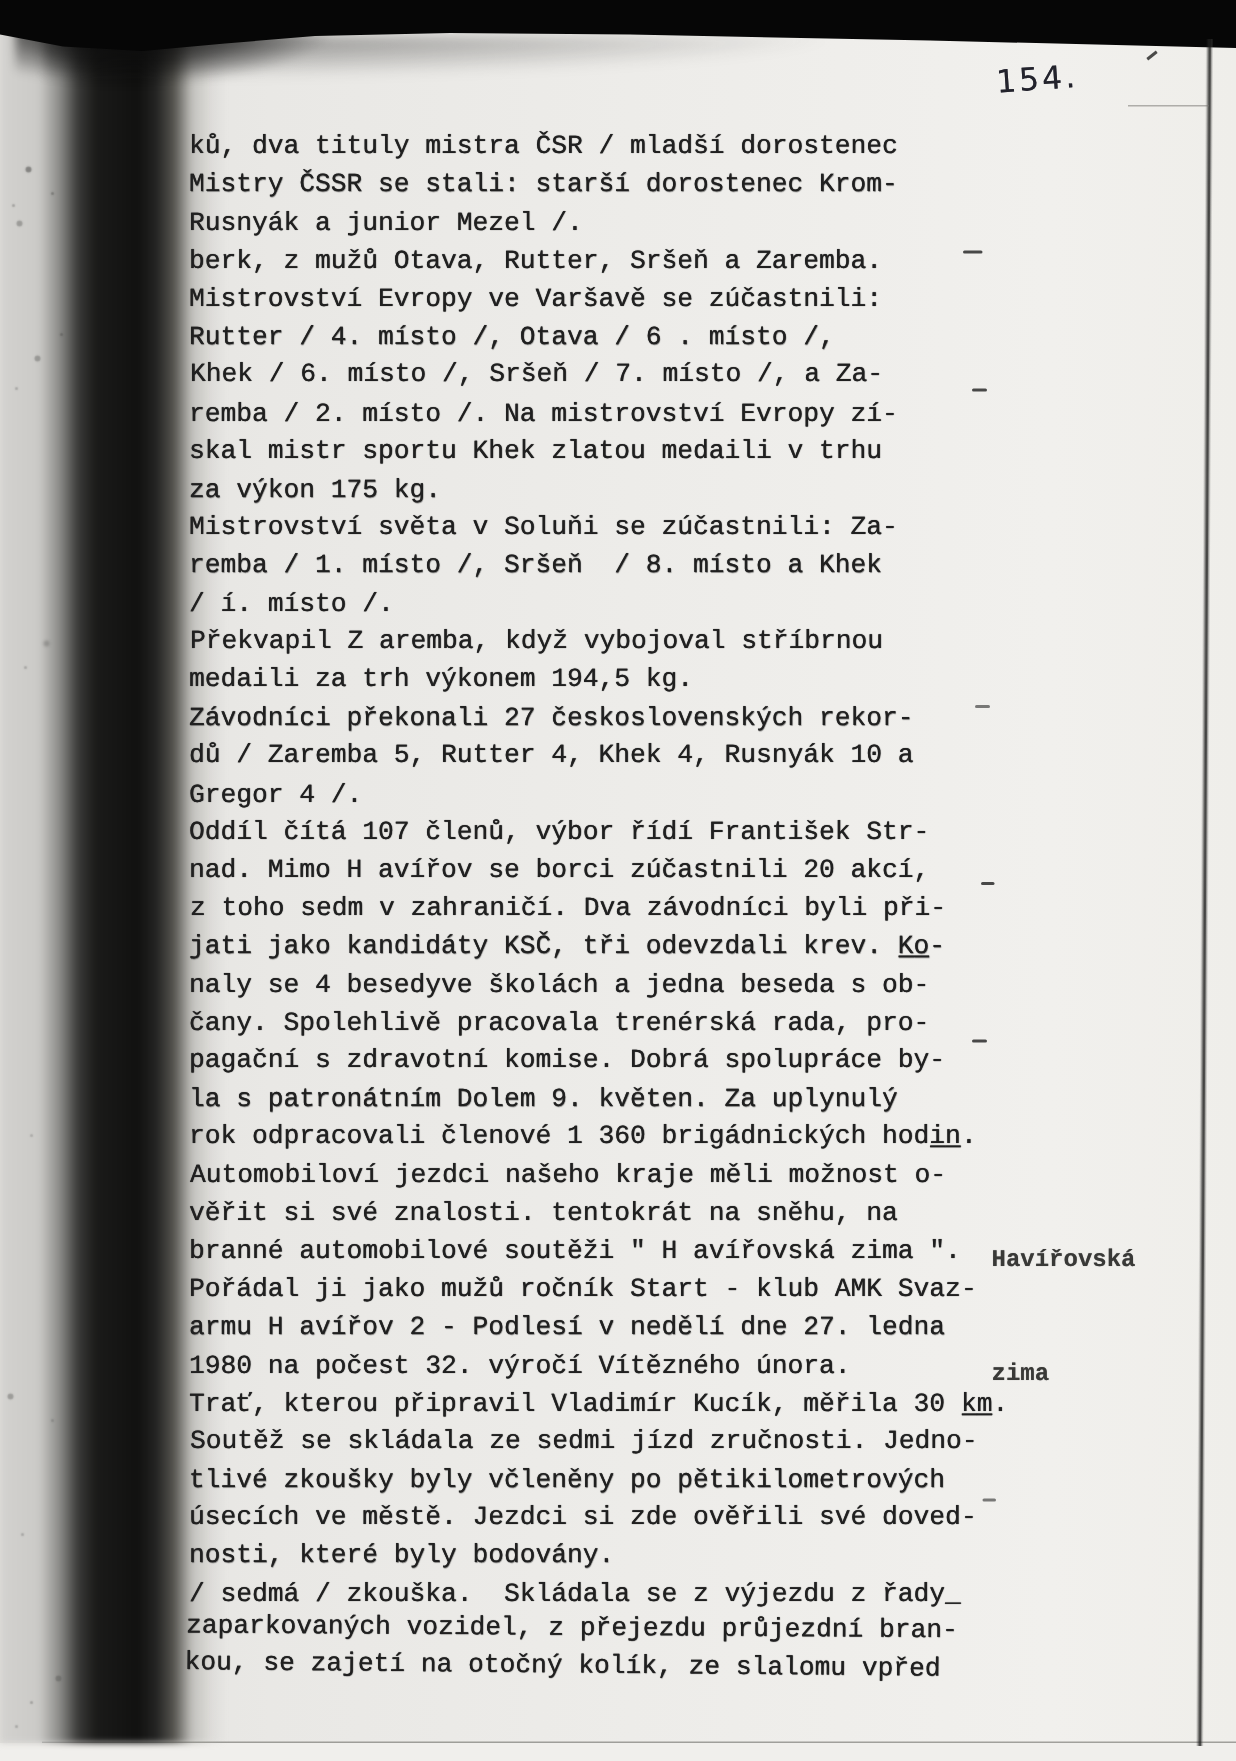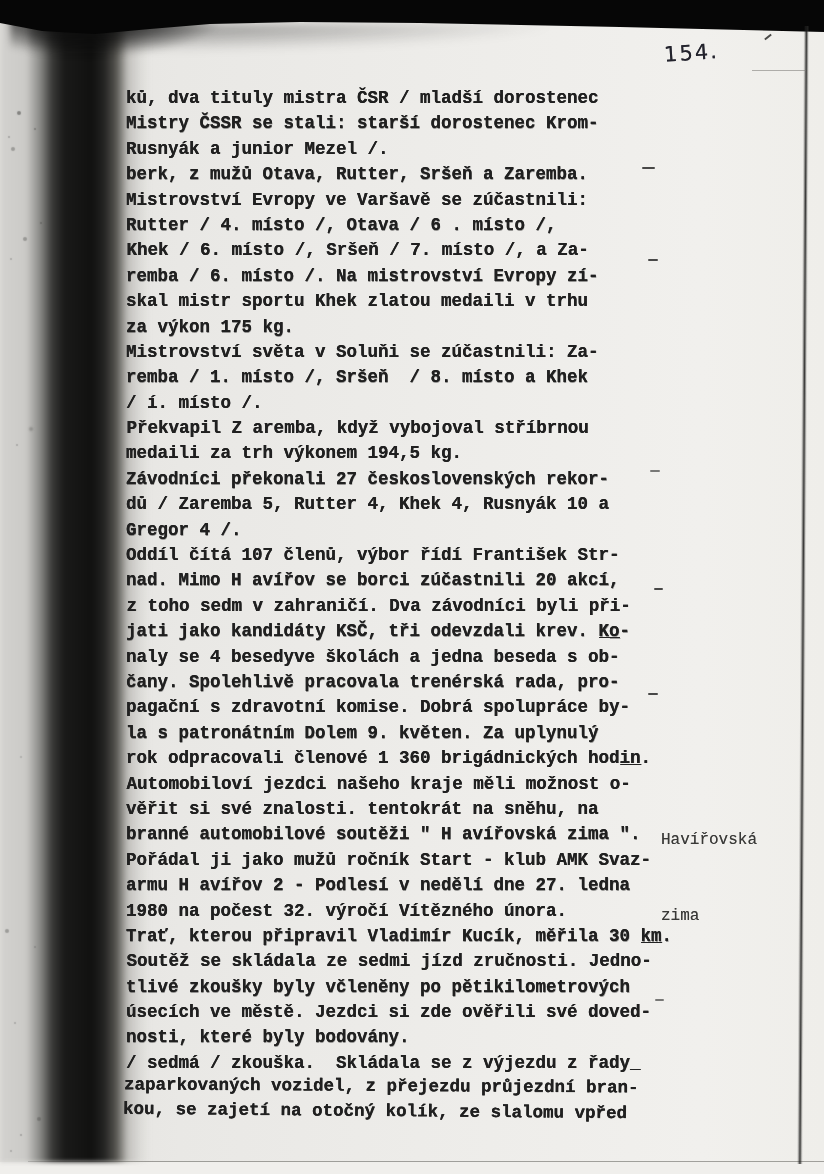--- a/index.html
+++ b/index.html
@@ -49,35 +49,35 @@
   
   .edge-line{
     left:804px;top:26px;width:5px;height:1138px;
     background:linear-gradient(90deg,rgba(25,25,25,0) 0%,rgba(35,35,34,0.75) 40%,rgba(25,25,24,0.9) 55%,rgba(90,90,88,0.35) 78%,rgba(90,90,88,0) 100%);
     transform:rotate(0.33deg);transform-origin:50% 0;
     filter:blur(0.4px);
   }
   
   .textblock{
     left:126px;top:86px;width:600px;
-    font-size:17.5px;line-height:25.4px;font-weight:700;
+    font-size:17.5px;line-height:25.4px;font-weight:400;
     color:#202020;
     text-shadow:0 0 0.5px rgba(10,10,10,0.8),0.3px 0.3px 0.5px rgba(40,40,40,0.45);
     filter:blur(0.25px);
   }
   .tline{white-space:pre;height:25.4px;transform-origin:100% 50%;}
   .tline:nth-child(2n){transform:translateY(0.4px);}
   .tline:nth-child(7n){transform:translateX(0.6px);}
   .tline:nth-child(40){transform:rotate(0.35deg) translateX(-2px);}
   .tline:nth-child(41){transform:rotate(0.5deg) translateX(-3px);}
   .tline:nth-child(42){transform:rotate(0.8deg) translate(-5px,-2px);}
   
   .margin-note{
     left:661px;top:777px;
-    font-size:16px;line-height:25.4px;font-weight:400;
+    font-size:16px;line-height:25.4px;font-weight:700;
     color:#393937;white-space:pre;
     text-shadow:0 0 0.5px rgba(40,40,40,0.6);
     filter:blur(0.25px);
   }
   
   .page-number{
     left:664px;top:40px;width:80px;
     font-family:"DejaVu Sans",sans-serif;
     font-size:21px;color:#23232c;letter-spacing:2px;
     transform:rotate(-4deg);
@@ -132,21 +132,21 @@
 <div class="abs pencil-line"></div>
 
 <div class="abs textblock">
     <div class="tline">ků, dva tituly mistra ČSR / mladší dorostenec</div>
     <div class="tline">Mistry ČSSR se stali: starší dorostenec Krom-</div>
     <div class="tline">Rusnyák a junior Mezel /.</div>
     <div class="tline">berk, z mužů Otava, Rutter, Sršeň a Zaremba.</div>
     <div class="tline">Mistrovství Evropy ve Varšavě se zúčastnili:</div>
     <div class="tline">Rutter / 4. místo /, Otava / 6 . místo /,</div>
     <div class="tline">Khek / 6. místo /, Sršeň / 7. místo /, a Za-</div>
-    <div class="tline">remba / 6. místo /. Na mistrovství Evropy zí-</div>
+    <div class="tline">remba / 2. místo /. Na mistrovství Evropy zí-</div>
     <div class="tline">skal mistr sportu Khek zlatou medaili v trhu</div>
     <div class="tline">za výkon 175 kg.</div>
     <div class="tline">Mistrovství světa v Soluňi se zúčastnili: Za-</div>
     <div class="tline">remba / 1. místo /, Sršeň  / 8. místo a Khek</div>
     <div class="tline">/ í. místo /.</div>
     <div class="tline">Překvapil Z aremba, když vybojoval stříbrnou</div>
     <div class="tline">medaili za trh výkonem 194,5 kg.</div>
     <div class="tline">Závodníci překonali 27 československých rekor-</div>
     <div class="tline">dů / Zaremba 5, Rutter 4, Khek 4, Rusnyák 10 a</div>
     <div class="tline">Gregor 4 /.</div>

